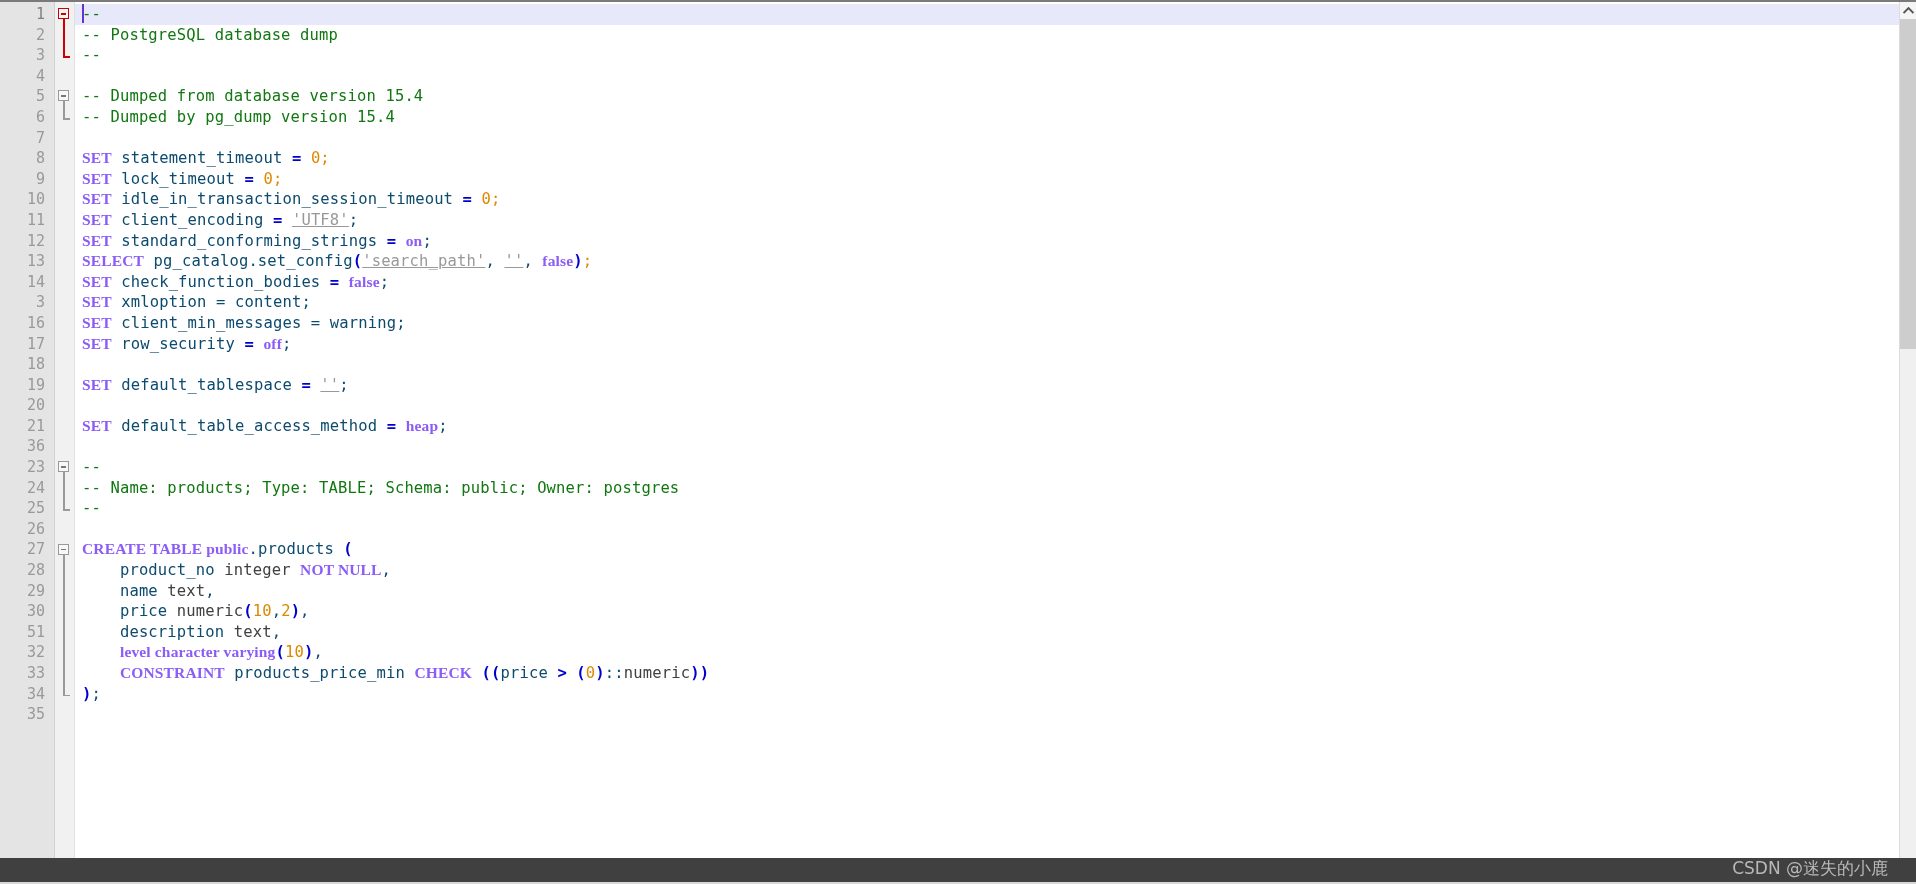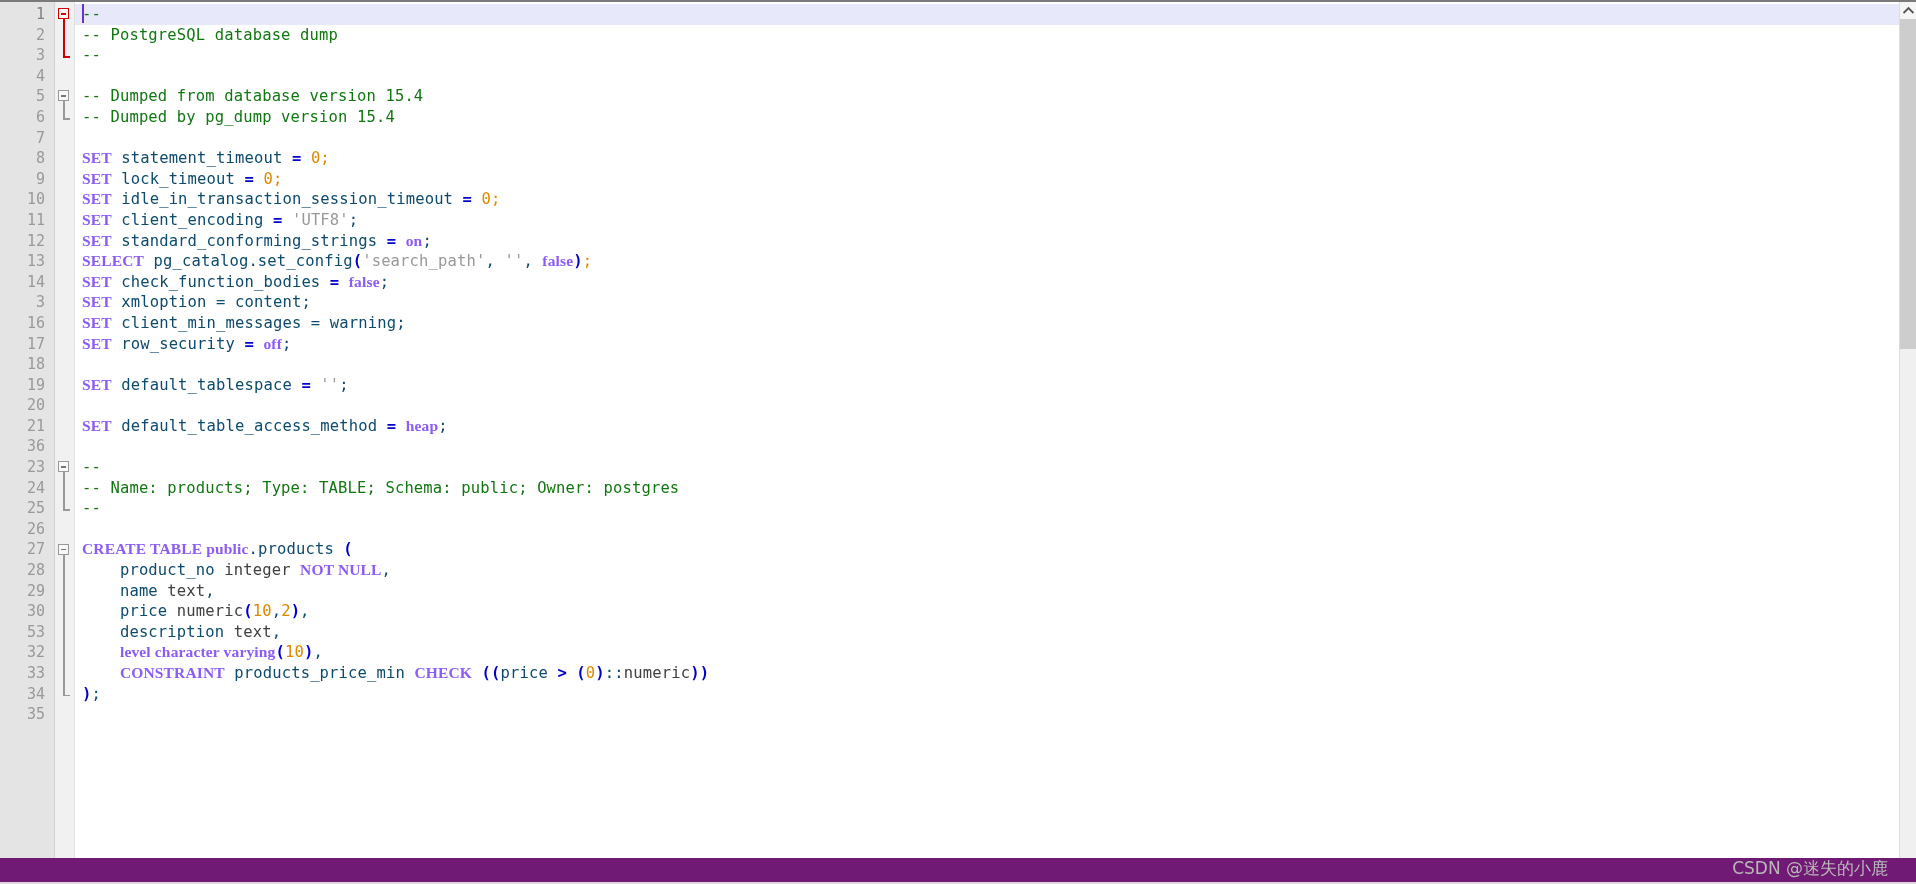--- a/index.html
+++ b/index.html
@@ -126,21 +126,21 @@
     left: 7px;
     top: 2px;
     width: 2px;
     height: 19px;
     background: #6633cc;
   }
 
   
   .kw   { color: #8b5cf6; font-weight: bold; font-family: Liberation Serif, serif; }
   .cmt  { color: #117711; }
-  .str  { color: #999999; }
+  .str  { color: #999999; text-decoration: underline; }
   .num  { color: #dd8800; }
   .typ  { color: #404040; }
   .op   { color: #0000cc; font-weight: bold; }
   .plain{ color: #0c4a6e; }
 
   
   #vscroll {
     width: 17px;
     flex: 0 0 17px;
     background: #f0f0f0;
@@ -167,21 +167,21 @@
     background: #cdcdcd;
   }
 
   
   #bottom-strip {
     position: absolute;
     left: 0;
     bottom: 0;
     width: 1916px;
     height: 26px;
-    background: #701a75;
+    background: #404040;
     pointer-events: none;
   }
   #watermark {
     position: absolute;
     right: 28px;
     bottom: 4px;
     font-family: "DejaVu Sans", sans-serif;
     font-size: 17px;
     color: #b8b8b8;
     white-space: nowrap;
@@ -224,21 +224,21 @@
       <div class="lineno">21</div>
       <div class="lineno">36</div>
       <div class="lineno">23</div>
       <div class="lineno">24</div>
       <div class="lineno">25</div>
       <div class="lineno">26</div>
       <div class="lineno">27</div>
       <div class="lineno">28</div>
       <div class="lineno">29</div>
       <div class="lineno">30</div>
-      <div class="lineno">53</div>
+      <div class="lineno">51</div>
       <div class="lineno">32</div>
       <div class="lineno">33</div>
       <div class="lineno">34</div>
       <div class="lineno">35</div>
     </div>
 
   <div id="foldcol">
       <div class="foldrow"></div>
       <div class="foldrow"></div>
       <div class="foldrow"></div>

